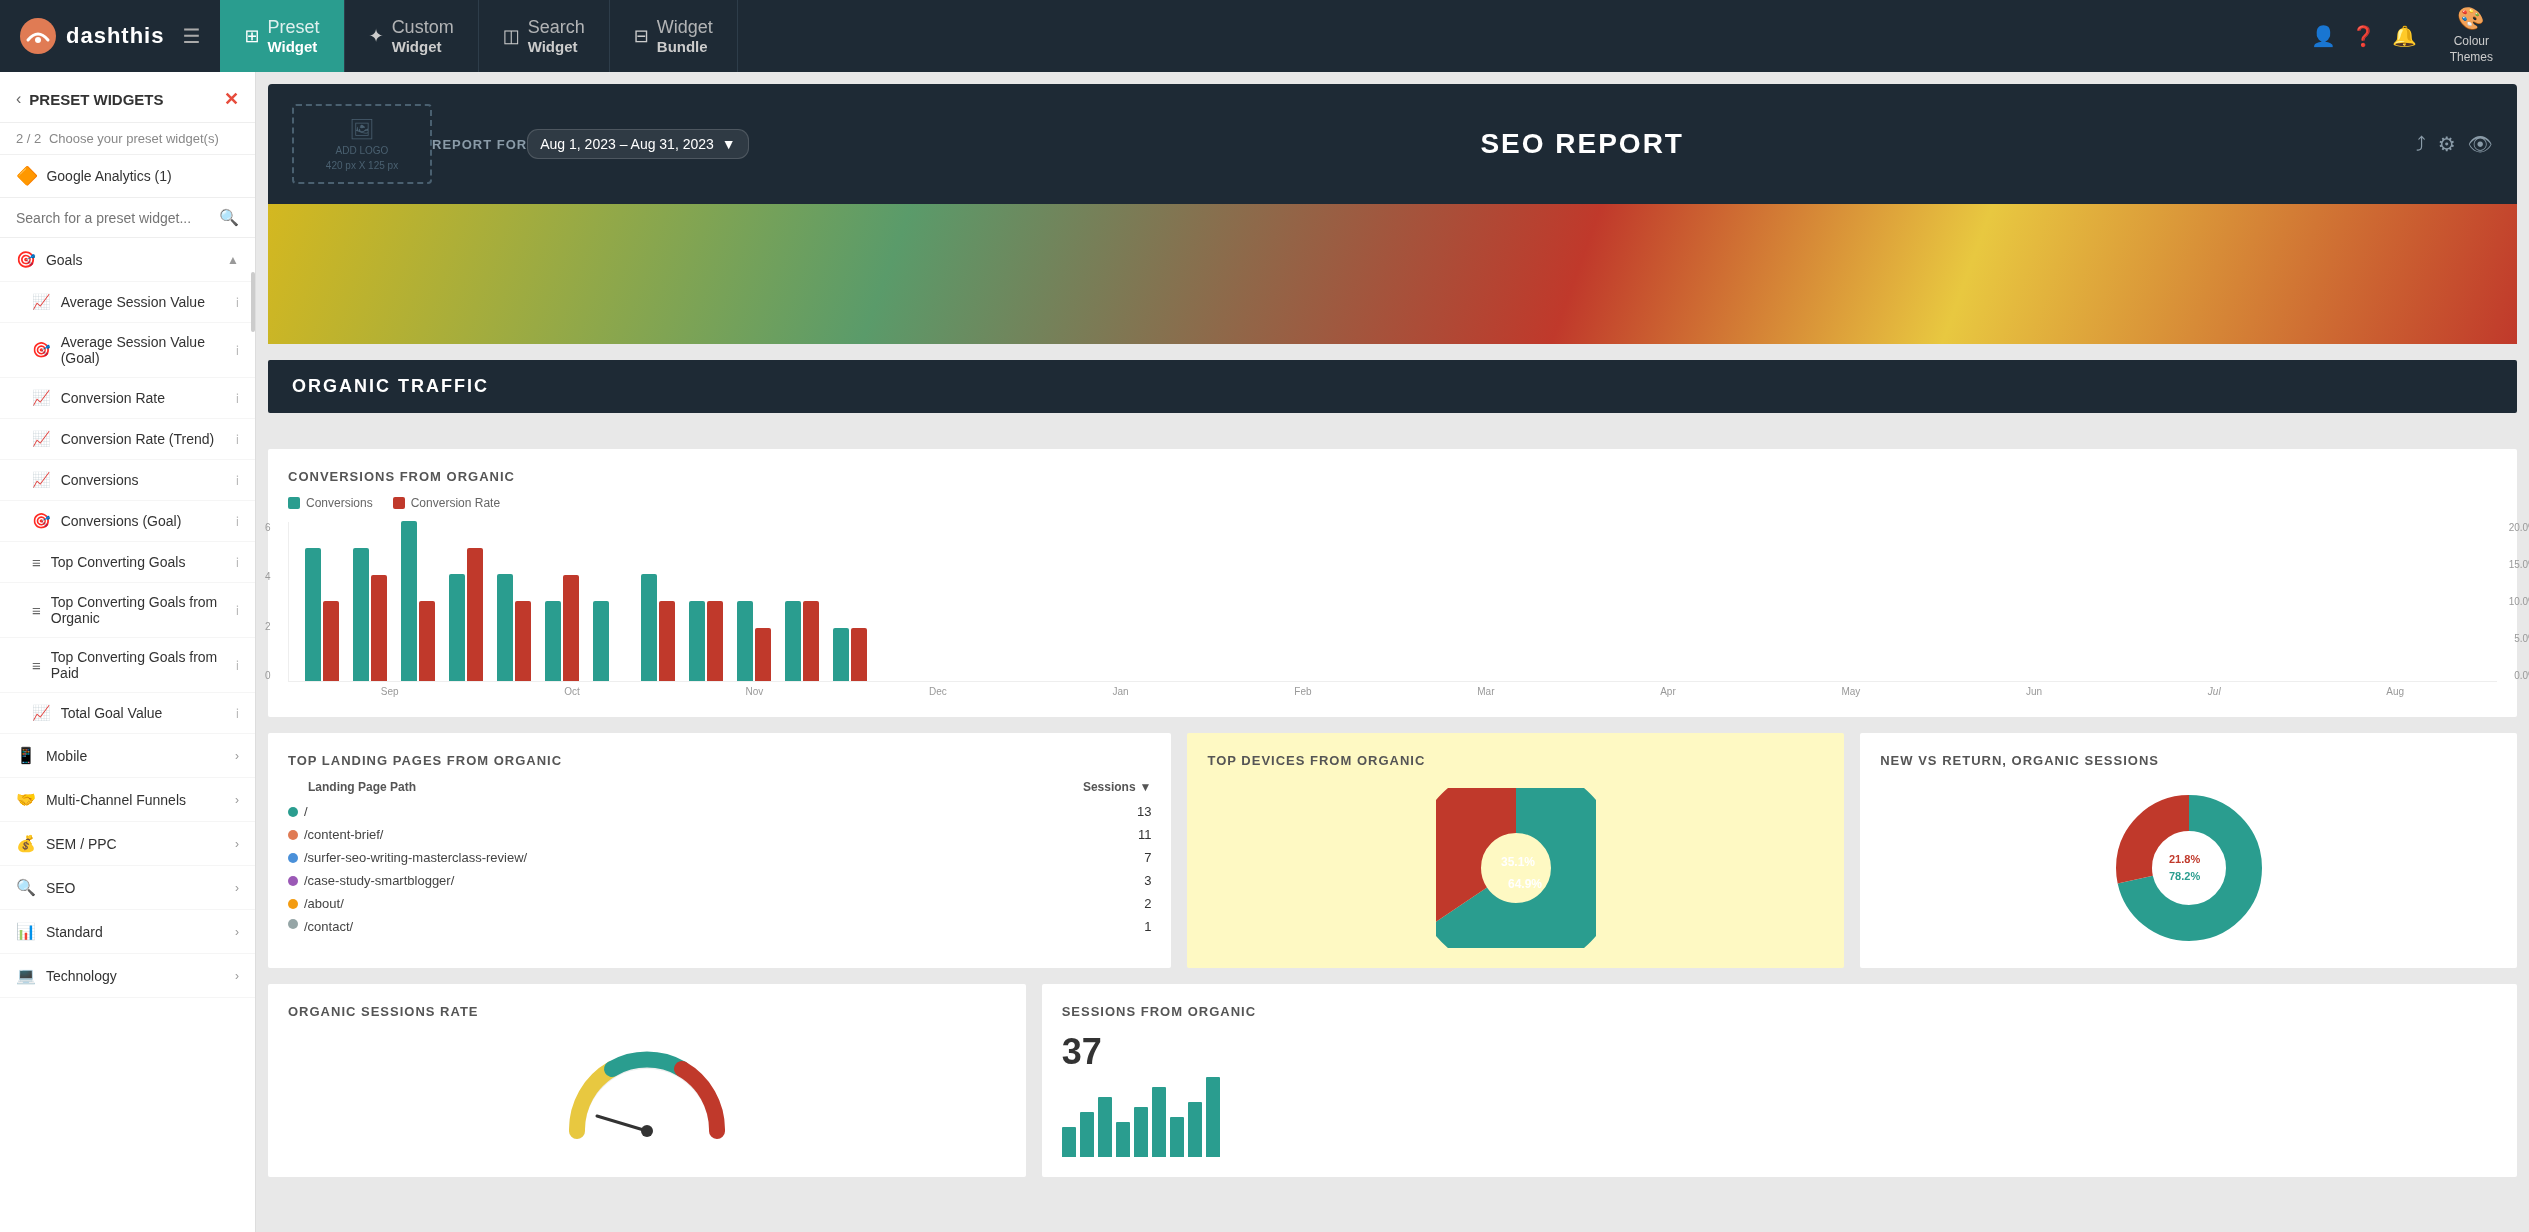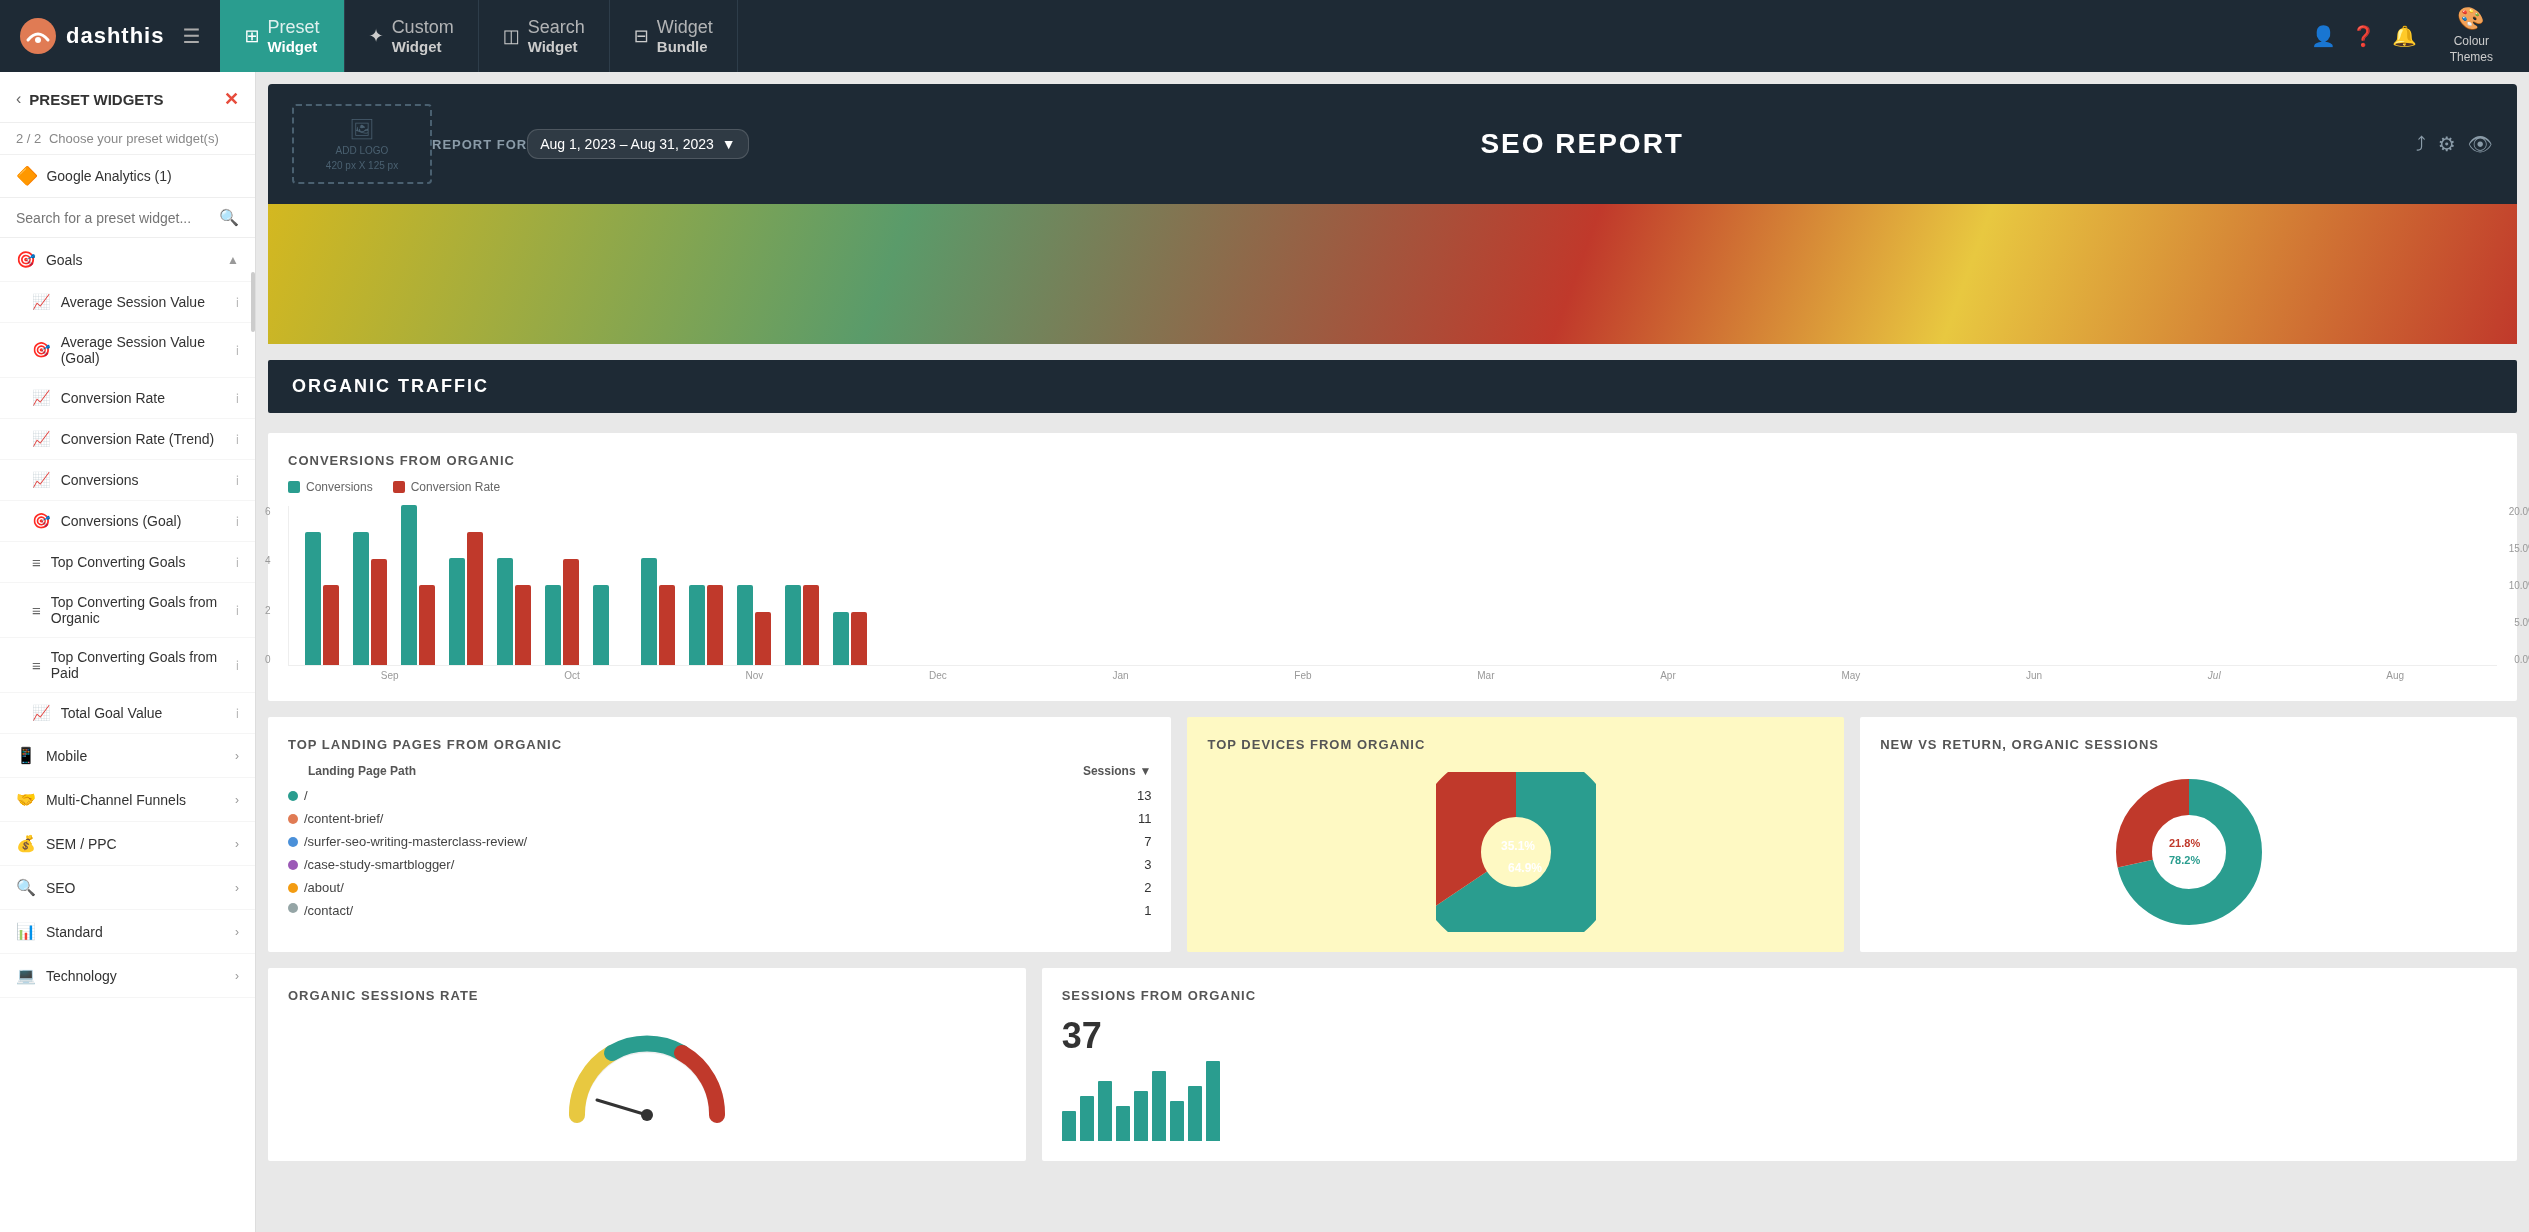--- a/index.html
+++ b/index.html
@@ -94,21 +94,21 @@
     .report-for-area { display: flex; align-items: center; }
     .report-for-label { color: #8a9ba8; font-size: 13px; font-weight: 600; letter-spacing: 1px; }
     .report-date-btn {
       display: flex; align-items: center; gap: 8px; background: rgba(255,255,255,0.08); border: 1px solid rgba(255,255,255,0.15); border-radius: 11px; padding: 6px 12px; color: #fff; font-size: 14px; cursor: pointer;
     }
     .report-actions { display: flex; gap: 12px; align-items: center; }
     .report-action-btn { color: #8a9ba8; font-size: 20px; cursor: pointer; }
 
     
     .section-header {
-      background: #1e2a35; padding: 16px 24px; margin-bottom: 20px; border-radius: 2px;
+      background: #1e2a35; padding: 16px 24px; margin-bottom: 36px; border-radius: 2px;
     }
     .section-title { color: #fff; font-size: 18px; font-weight: 600; letter-spacing: 2px; }
     .chart-title { font-size: 13px; font-weight: 600; color: #555; letter-spacing: 1px; margin-bottom: 12px; text-transform: uppercase; }
     .chart-legend { display: flex; gap: 20px; margin-bottom: 12px; }
     .legend-item { display: flex; align-items: center; gap: 6px; font-size: 12px; color: #666; }
     .legend-dot { width: 12px; height: 12px; border-radius: 2px; }
     .bar-group { display: flex; gap: 2px; align-items: flex-end; margin: 0 6px; }
     .bar { width: 16px; border-radius: 2px 2px 0 0; }
   </style>
 </head>

